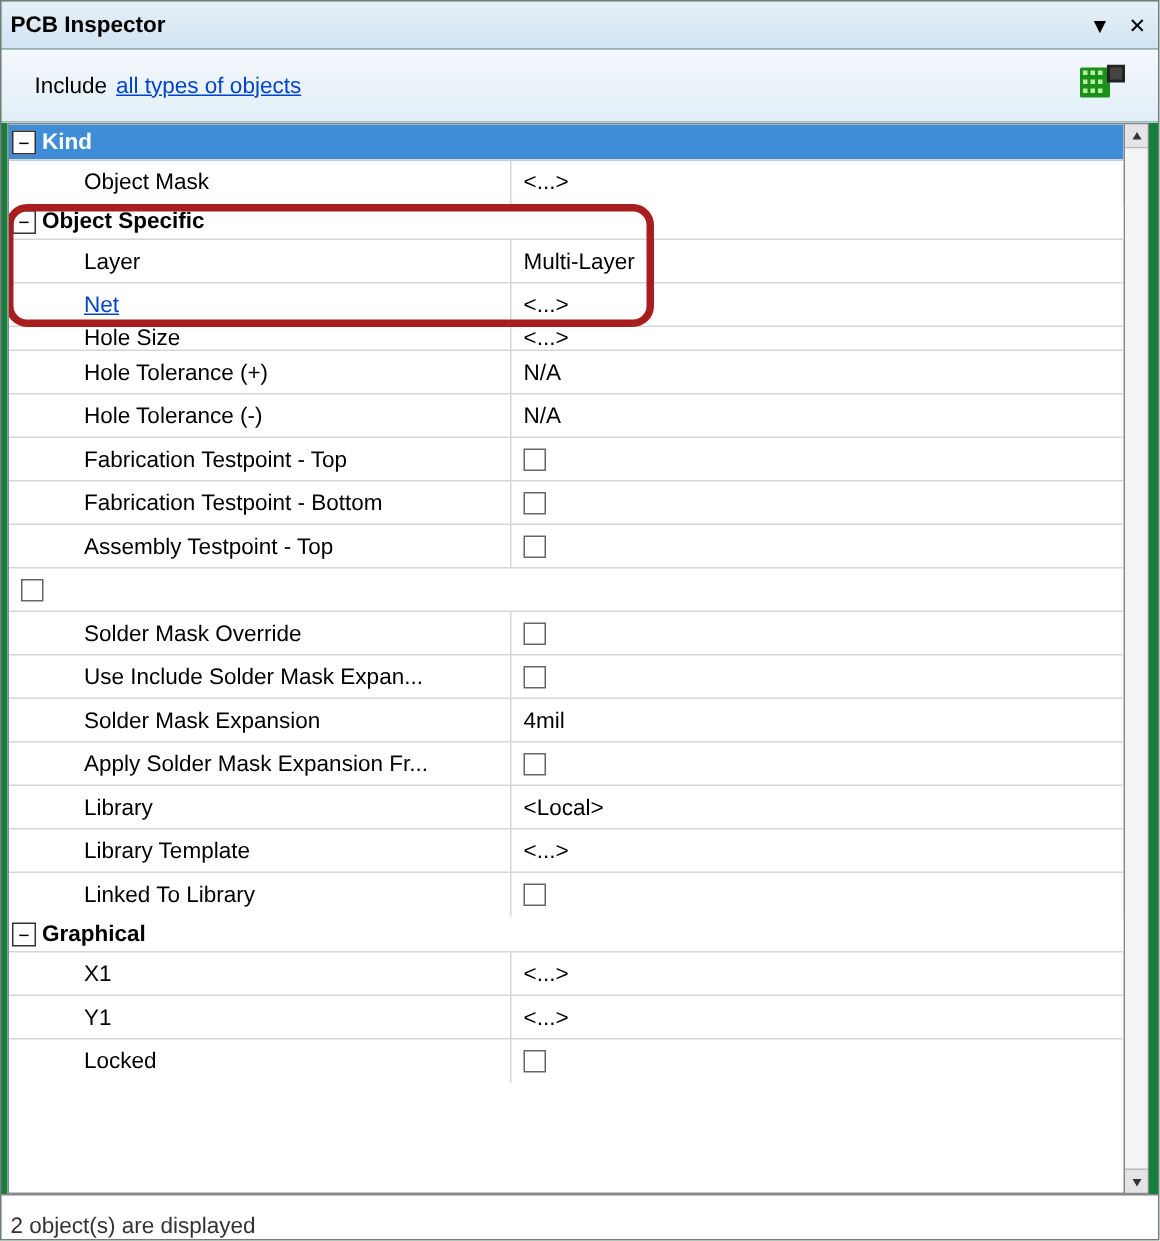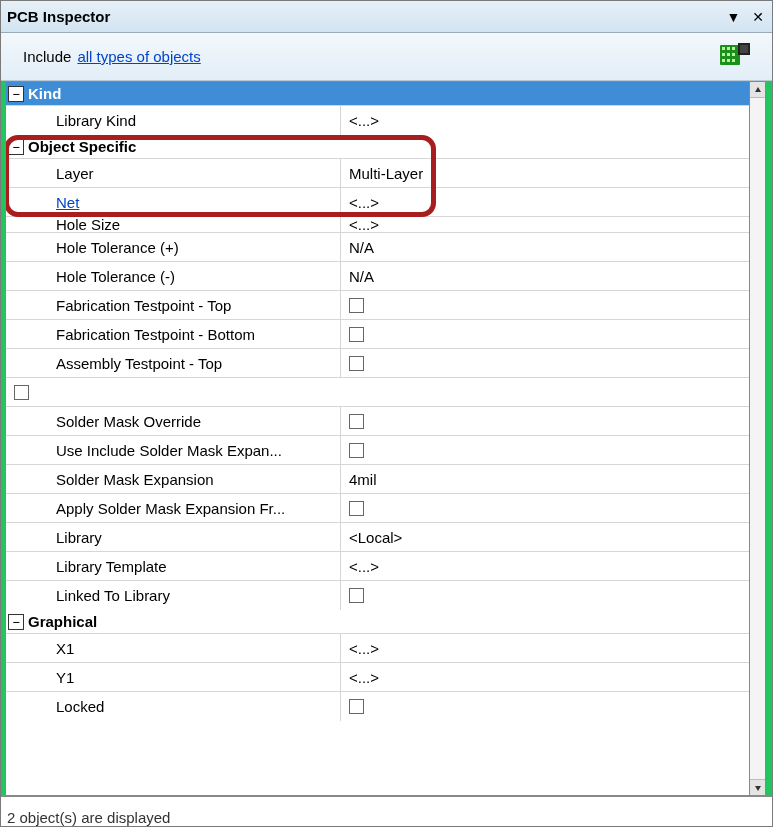--- a/index.html
+++ b/index.html
@@ -10,21 +10,21 @@
       width: 773px;
       height: 827px;
       overflow: hidden;
     }
     .panel {
       width: 773px;
       height: 827px;
       border: 1px solid #7a7a7a;
       display: flex;
       flex-direction: column;
-      background: #22c55e;
+      background: #15803d;
     }
     .titlebar {
       background: linear-gradient(#e6f0f8, #d2e4f2);
       border-bottom: 1px solid #9aaab8;
       display: flex;
       align-items: center;
       padding: 4px 6px;
       height: 32px;
     }
     .titlebar-title {
@@ -213,21 +213,21 @@
     <div class="grid">
 
       <div class="highlight-box" style="top:53px;left:-2px;width:432px;height:82px;"></div>
 
       <div class="section-header kind">
         <span class="expander">−</span>
         <span>Kind</span>
       </div>
       <div class="section-body">
         <div class="row">
-          <div class="label-cell">Library Kind</div>
+          <div class="label-cell">Object Mask</div>
           <div class="value-cell">&lt;...&gt;</div>
         </div>
       </div>
 
       <div class="section-header">
         <span class="expander">−</span>
         <span>Object Specific</span>
       </div>
       <div class="section-body">
         <div class="row">

